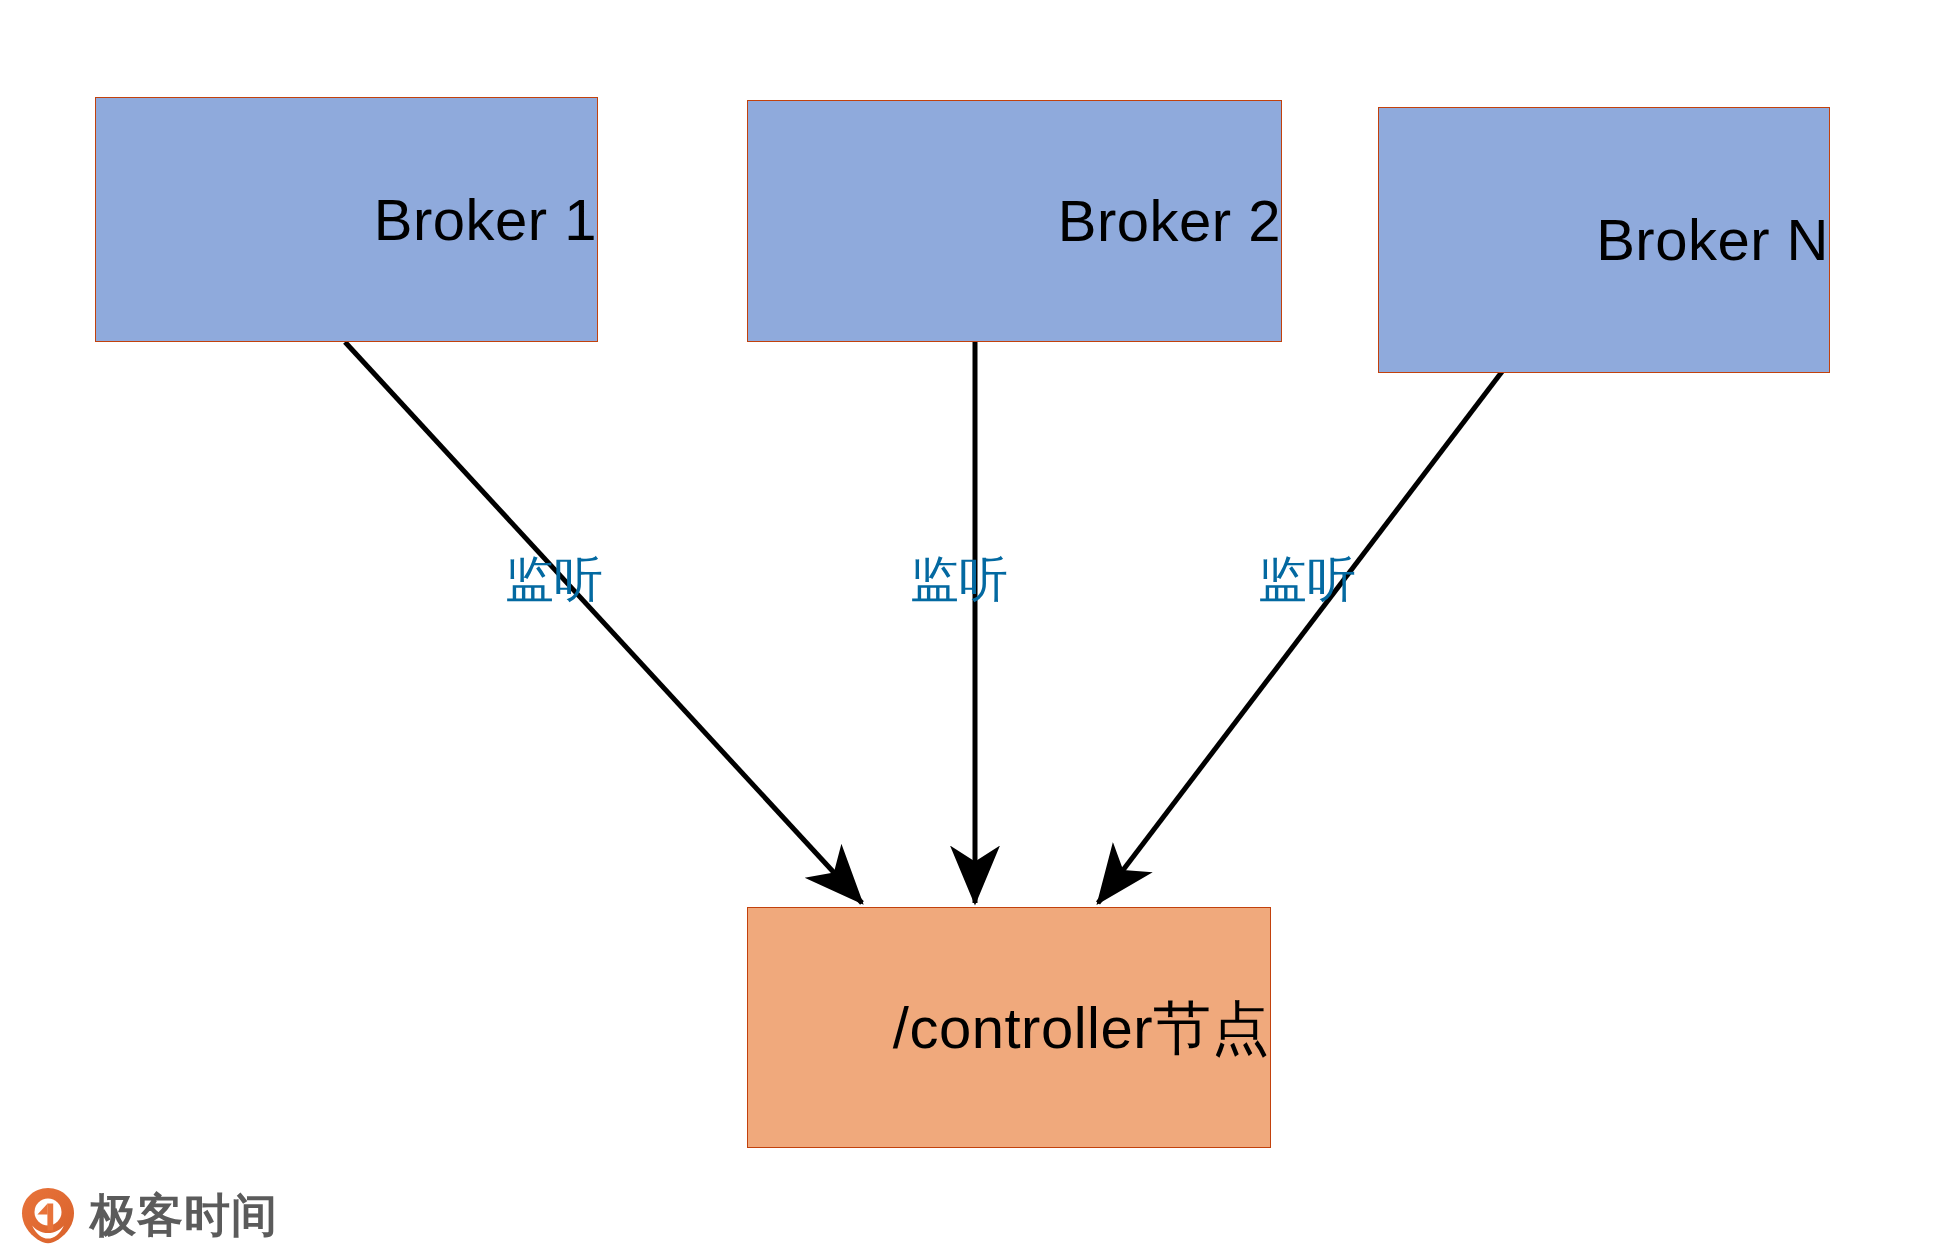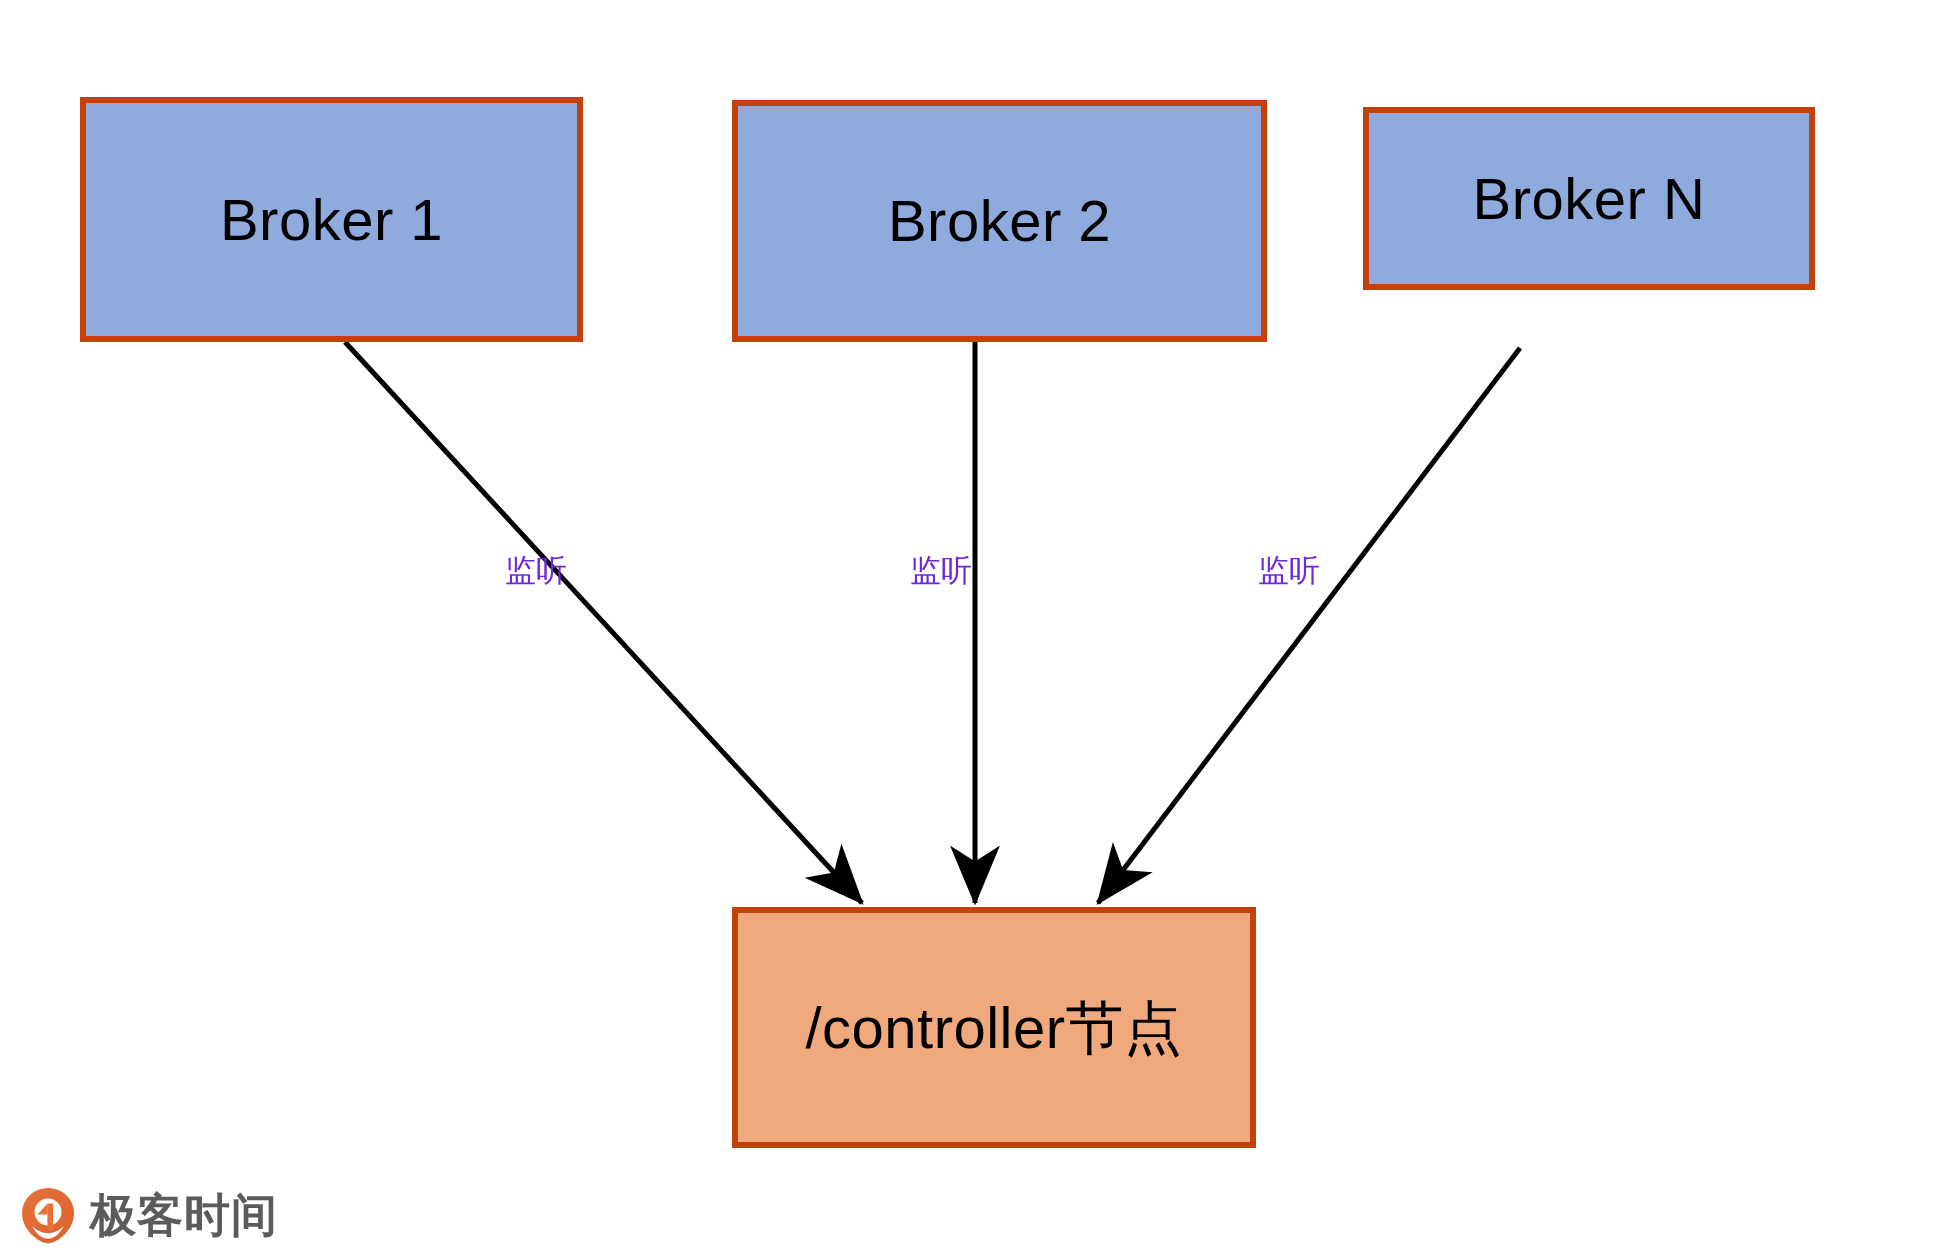--- a/index.html
+++ b/index.html
@@ -21,42 +21,43 @@
   svg.layer {
     position: absolute;
     left: 0;
     top: 0;
     width: 1948px;
     height: 1252px;
   }
   .node-box {
     position: absolute;
     box-sizing: border-box;
-    border: 6px solid #c2410c;
+    border: 1px solid #c2410c;
     display: flex;
     align-items: center;
-    justify-content: center;
+    justify-content: flex-end;
+    margin-left: 15px;
   }
   .node-label {
     font-size: 58px;
     color: #000000;
     line-height: 1;
     white-space: nowrap;
     letter-spacing: 0.5px;
   }
   .broker-1 { left: 80px;   top: 97px;  width: 503px; height: 245px; }
   .broker-2 { left: 732px;  top: 100px; width: 535px; height: 242px; }
-  .broker-n { left: 1363px; top: 107px; width: 452px; height: 183px; }
+  .broker-n { left: 1363px; top: 107px; width: 452px; height: 266px; }
   .controller-box {
     left: 732px; top: 907px; width: 524px; height: 241px;
   }
   .edge-label {
     position: absolute;
-    font-size: 31px;
-    color: #6d28d9;
+    font-size: 49px;
+    color: #0369a1;
     white-space: nowrap;
     line-height: 1;
   }
   .edge-label-1 { left: 505px;  top: 555px; }
   .edge-label-2 { left: 910px;  top: 555px; }
   .edge-label-3 { left: 1258px; top: 555px; }
 
   #brand {
     position: absolute;
     left: 20px;

